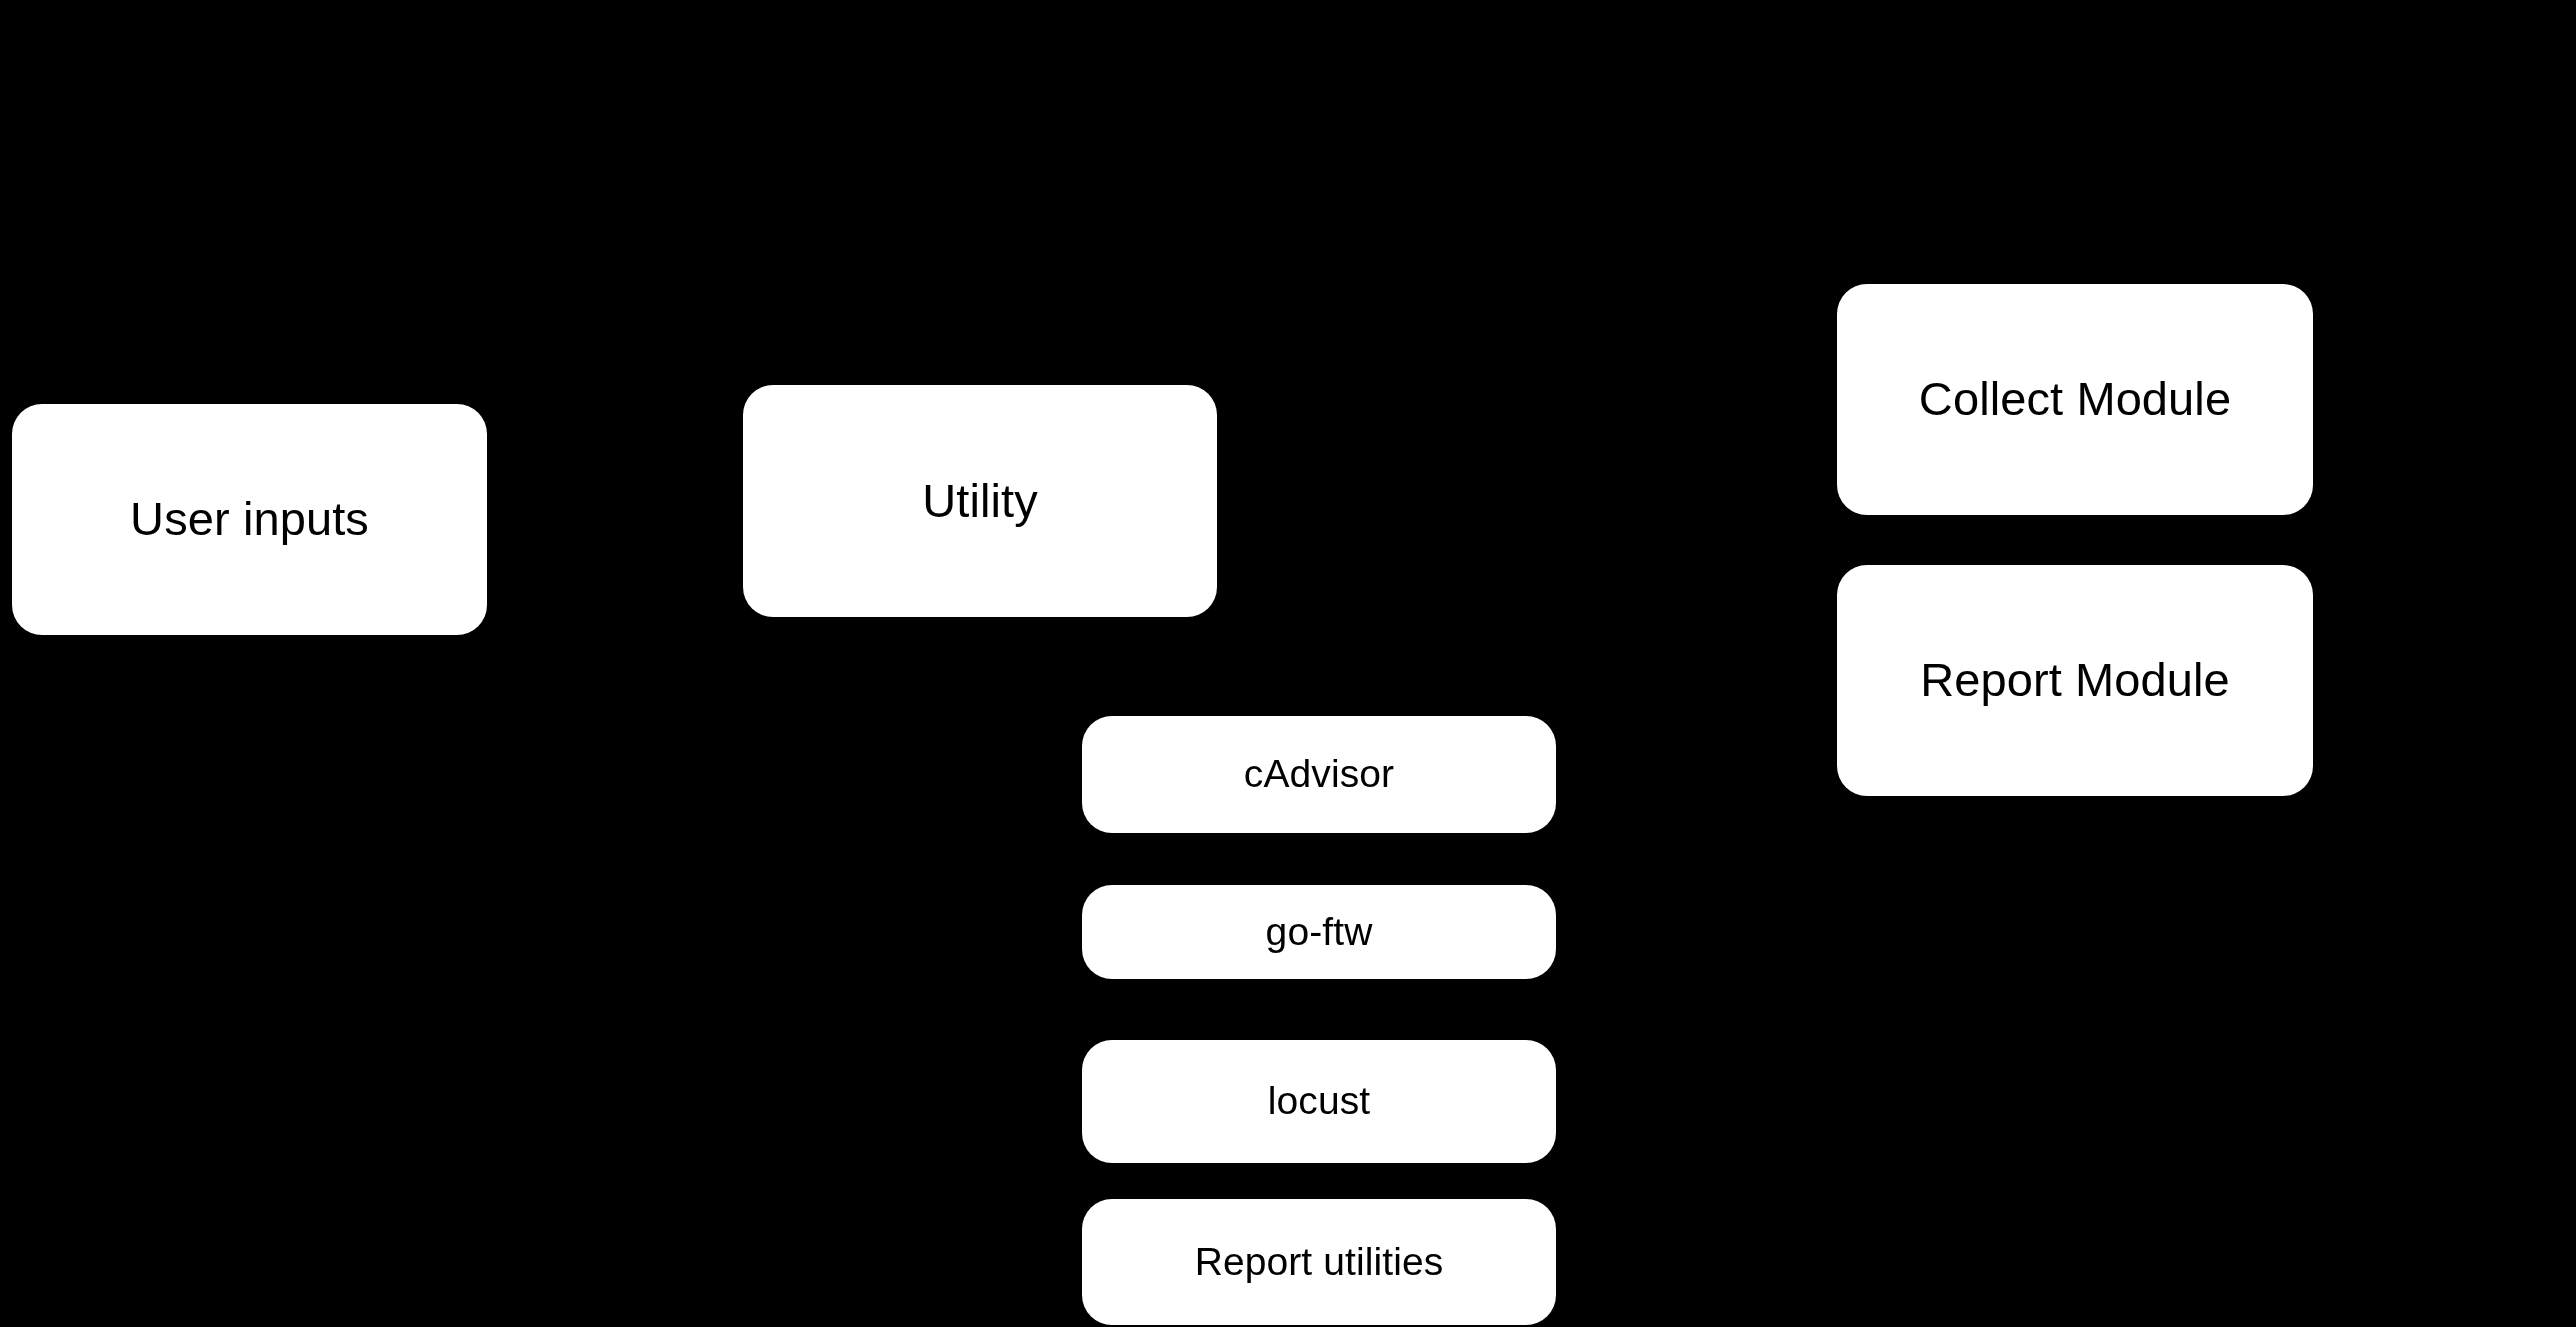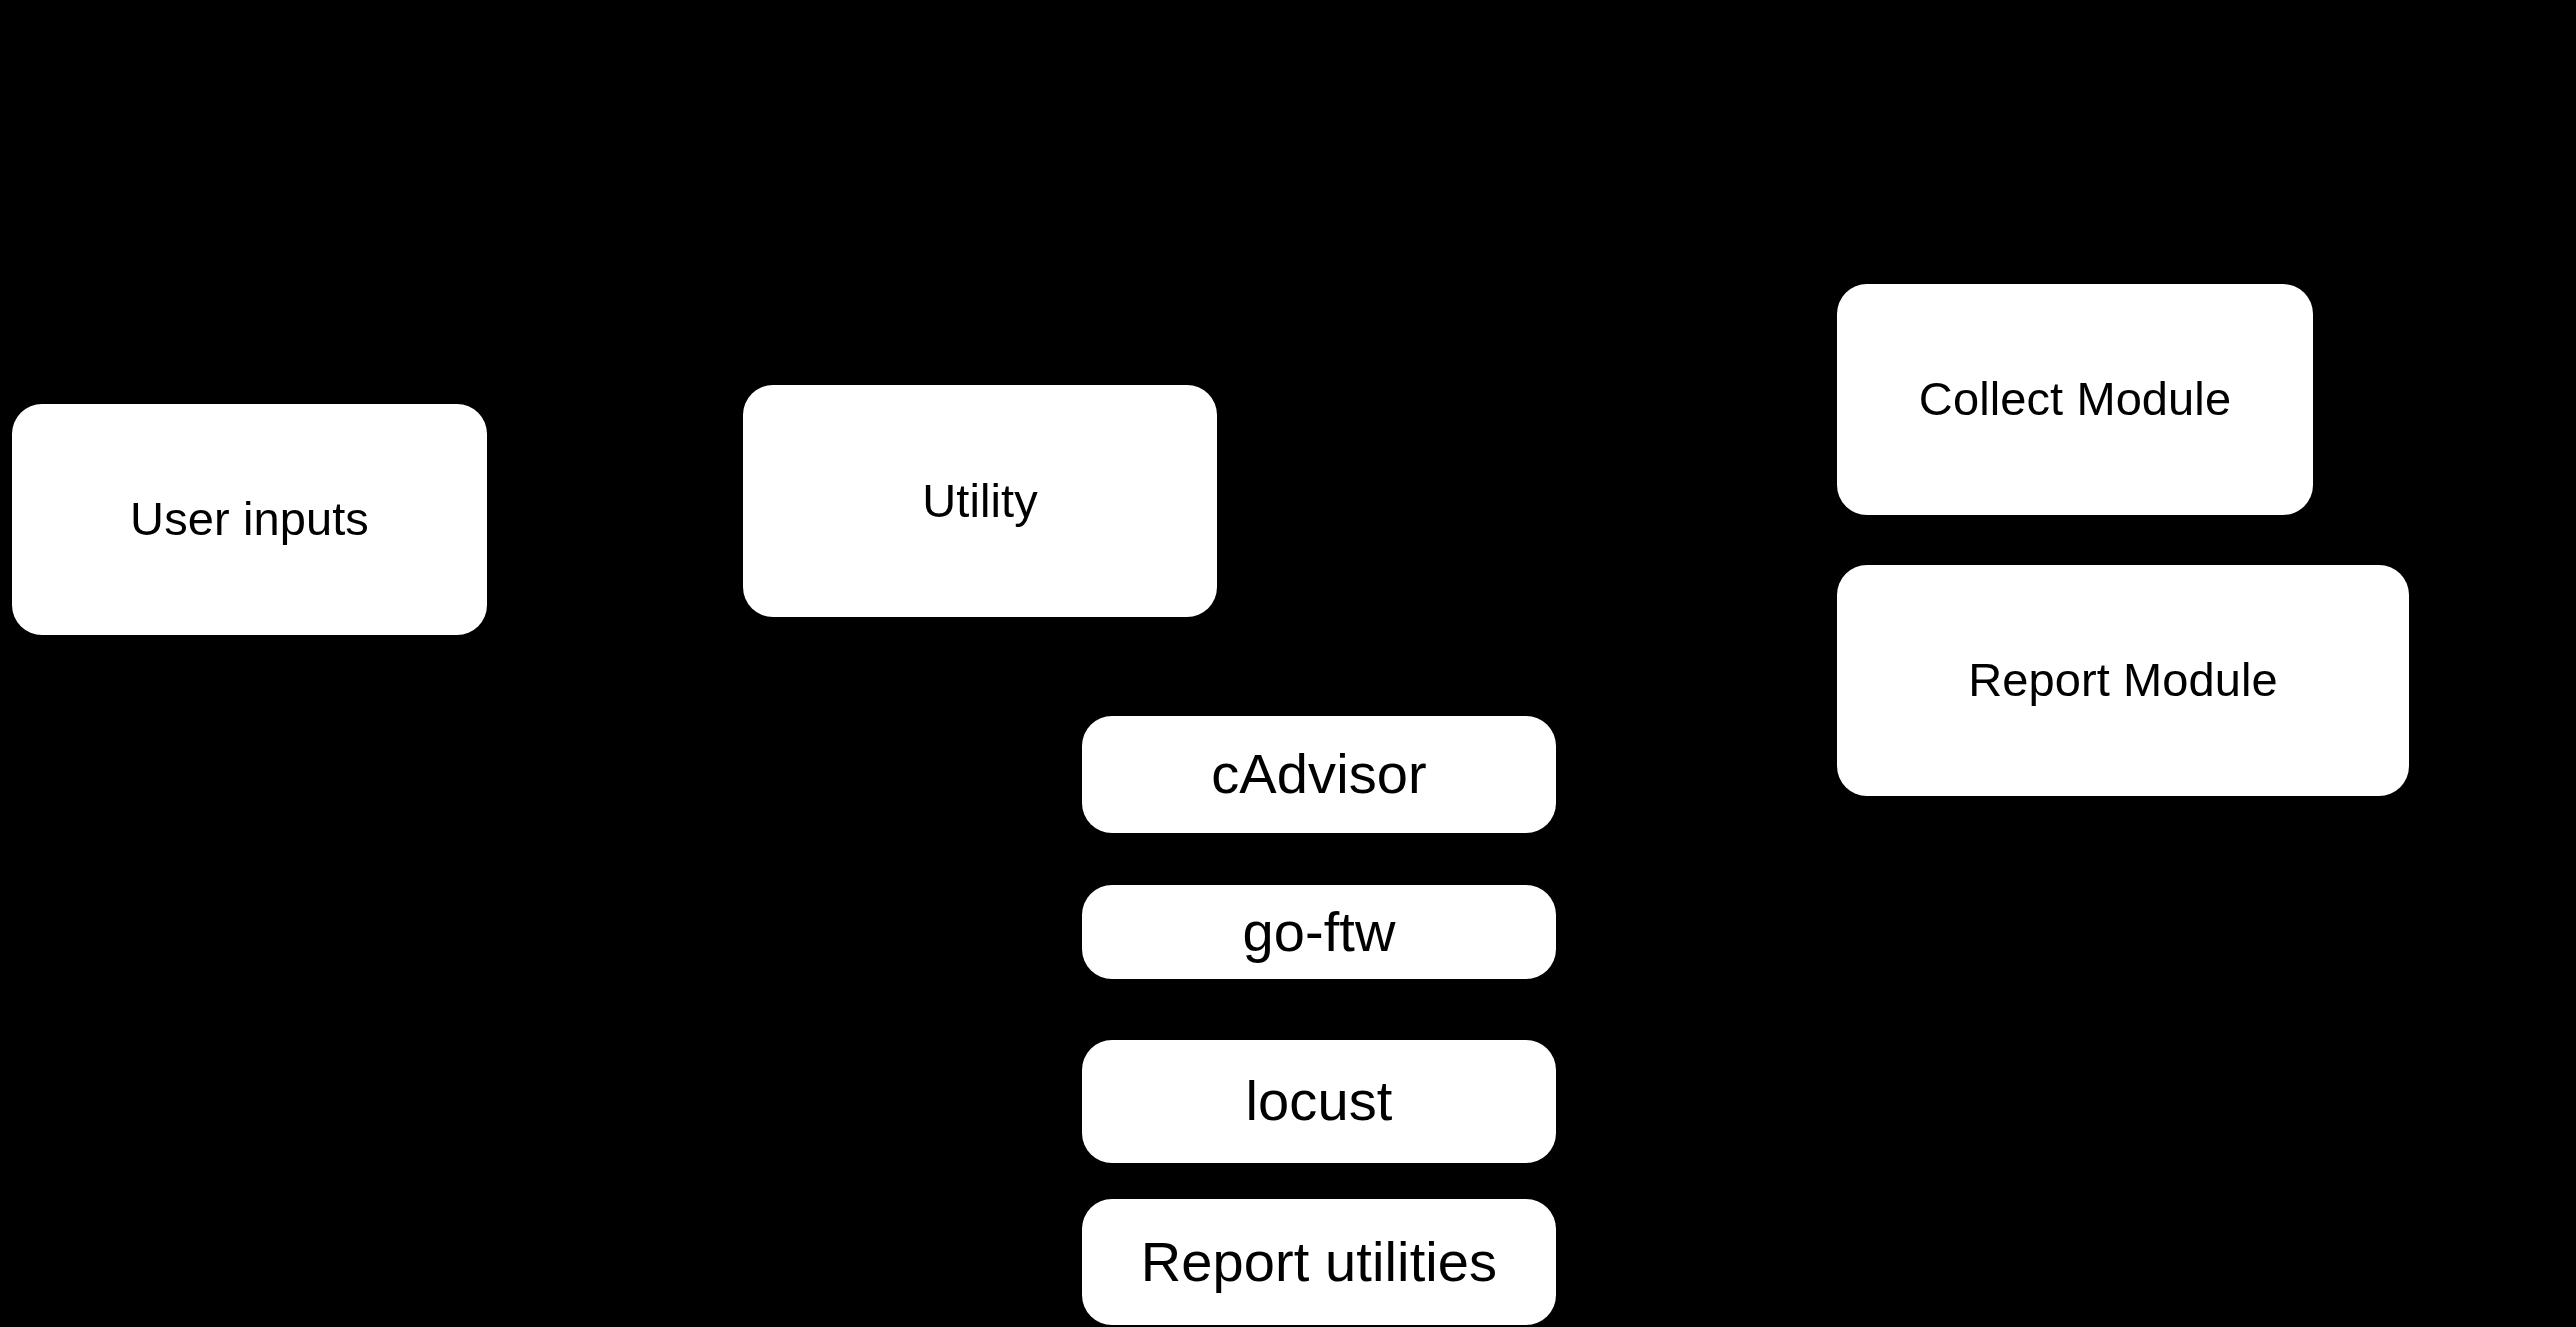--- a/index.html
+++ b/index.html
@@ -54,34 +54,34 @@
   .node--collect-module {
     left: 1837px;
     top: 284px;
     width: 476px;
     height: 231px;
     text-align: right;
   }
   .node--report-module {
     left: 1837px;
     top: 565px;
-    width: 572px;
+    width: 476px;
     height: 231px;
   }
   .node--primary .label {
     font-size: 47px;
   }
 
   
   .node--child {
     left: 1082px;
     width: 474px;
   }
   .node--child .label {
-    font-size: 56px;
+    font-size: 39px;
   }
   .node--cadvisor {
     top: 716px;
     height: 117px;
   }
   .node--goftw {
     top: 885px;
     height: 94px;
   }
   .node--locust {

